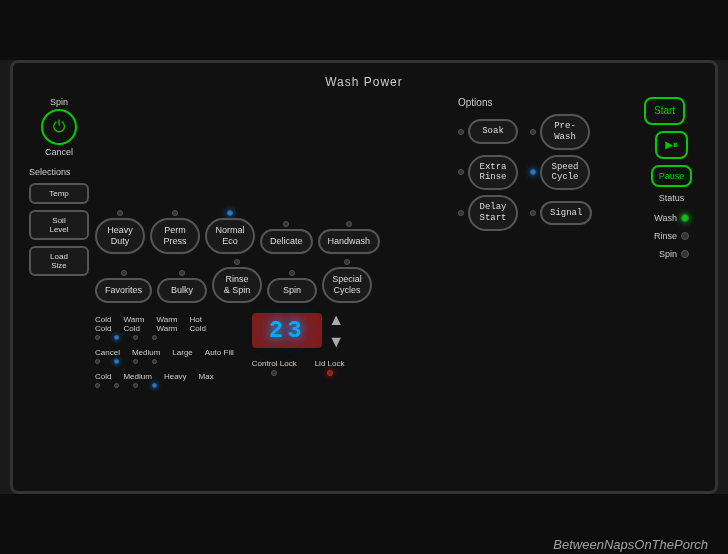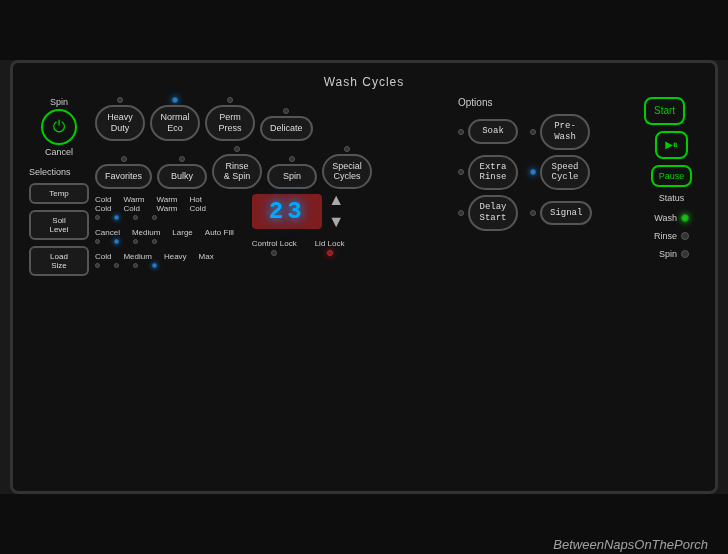--- a/index.html
+++ b/index.html
@@ -321,21 +321,22 @@
     .full-layout {
       display: flex;
       height: 100%;
       gap: 6px;
     }
 
     .middle-section {
       flex: 1;
       display: flex;
       flex-direction: column;
-      gap: 2px;
+      gap: 8px;
+      justify-content: center;
     }
 
     .cycles-rows {
       display: flex;
       flex-direction: column;
       gap: 5px;
     }
 
     .cycle-row {
       display: flex;
@@ -379,21 +380,21 @@
     }
   </style>
 </head>
 <body>
 
 <div class="top-dark"></div>
 <div class="bottom-dark"></div>
 
 <div class="washer-panel">
   <div class="top-bar">
-    <span>Wash Cycles</span>
+    <span>Wash Power</span>
   </div>
 
   <div class="full-layout">
 
     <div class="left-controls">
       <div class="power-cancel">
         <span class="power-label">Spin</span>
         <div class="power-btn">⏻</div>
         <span class="cancel-label">Cancel</span>
       </div>
@@ -406,30 +407,34 @@
     <div class="middle-section">
 
       <div class="cycles-rows">
 
         <div class="cycle-row">
           <div class="cycle-item">
             <div class="cycle-dot"></div>
             <div class="cycle-btn">Heavy<br>Duty</div>
           </div>
           <div class="cycle-item">
+            <div class="cycle-dot"></div>
+            <div class="cycle-btn">Perm<br>Press</div>
+          </div>
+          <div class="cycle-item">
             <div class="cycle-dot active"></div>
             <div class="cycle-btn">Normal<br>Eco</div>
           </div>
           <div class="cycle-item">
             <div class="cycle-dot"></div>
-            <div class="cycle-btn">Perm<br>Press</div>
-          </div>
-          <div class="cycle-item">
-            <div class="cycle-dot"></div>
             <div class="cycle-btn">Delicate</div>
+          </div>
+          <div class="cycle-item">
+            <div class="cycle-dot"></div>
+            <div class="cycle-btn">Handwash</div>
           </div>
         </div>
 
         <div class="cycle-row">
           <div class="cycle-item">
             <div class="cycle-dot"></div>
             <div class="cycle-btn">Favorites</div>
           </div>
           <div class="cycle-item">
             <div class="cycle-dot"></div>

